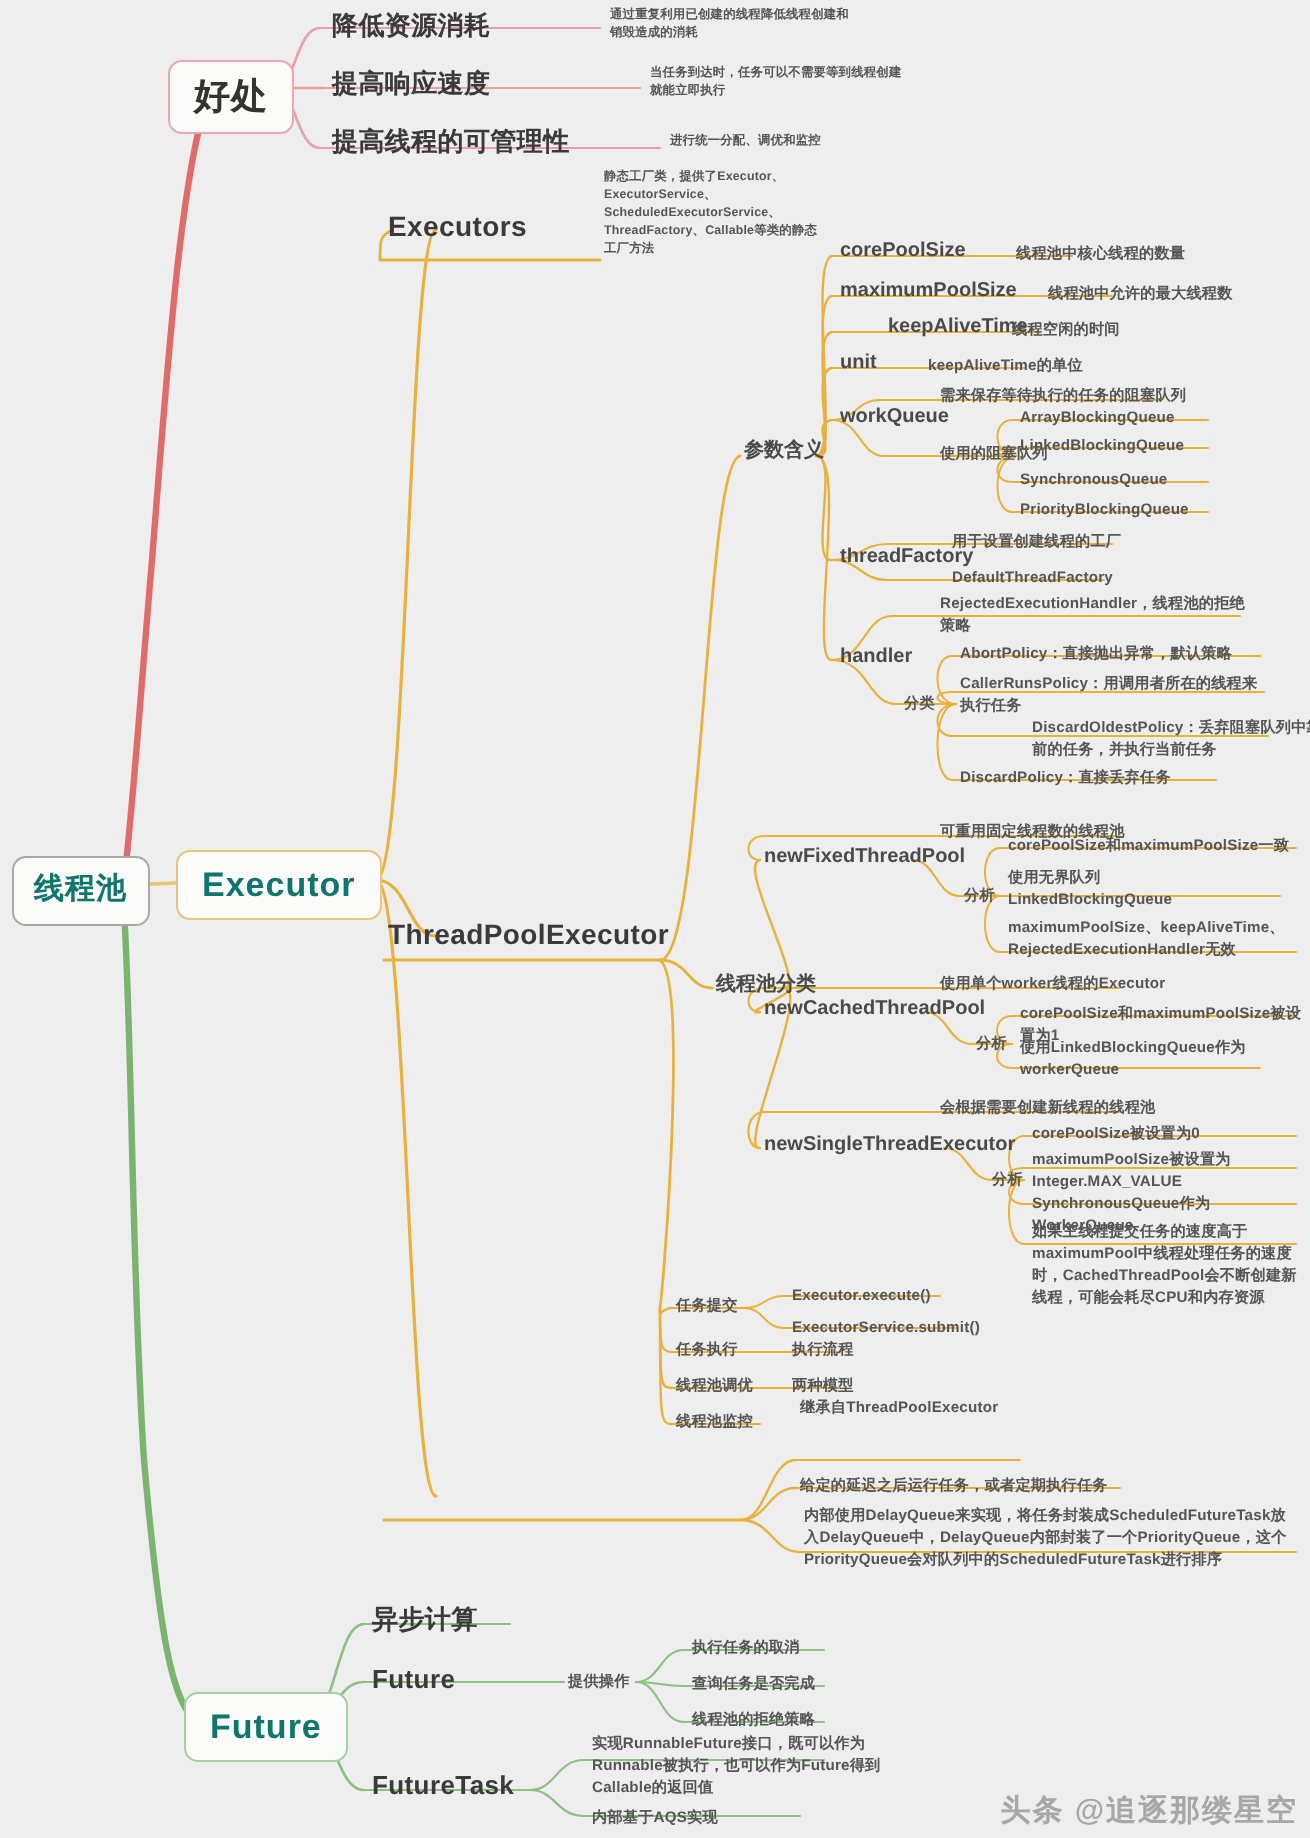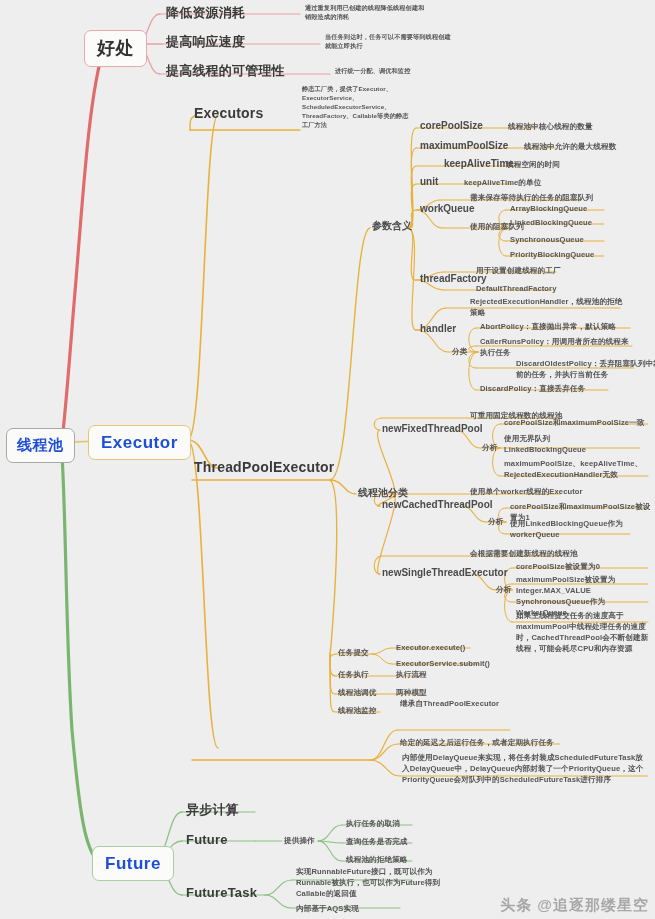--- a/index.html
+++ b/index.html
@@ -31,21 +31,21 @@
     line-height: 1.25;
   }
   
   .box {
     background: #fbfbfa;
     border: 1px solid #b9b9b9;
     border-radius: 7px;
     padding: 6px 12px;
     font-size: 17px;
     font-weight: 700;
-    color: #1d4ed8;
+    color: #0f766e;
     letter-spacing: .5px;
   }
   .box.root {
     font-size: 15px;
     padding: 7px 10px;
     border-color: #a8a8a8;
   }
   .box.red   { border-color: #e9a9ac; color: #333; }
   .box.green { border-color: #a6cfa2; }
   .box.orange{ border-color: #e8c477; }

